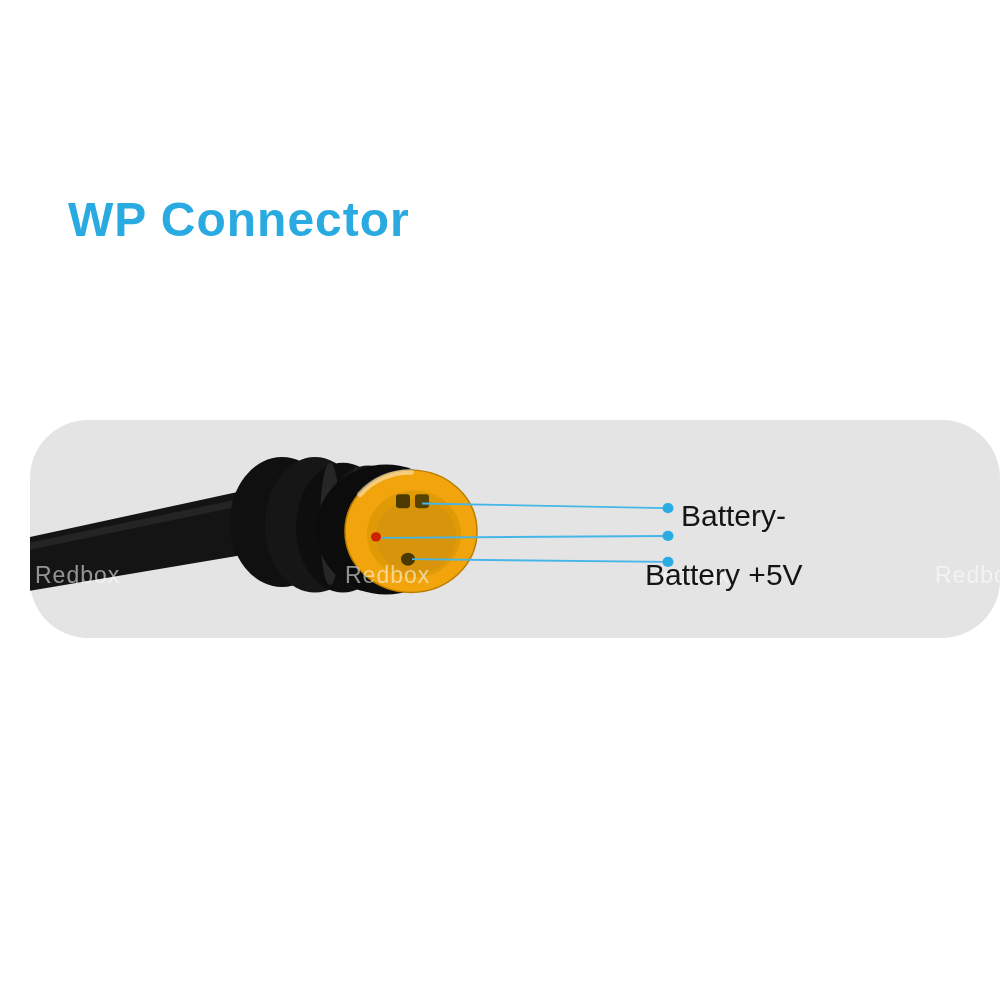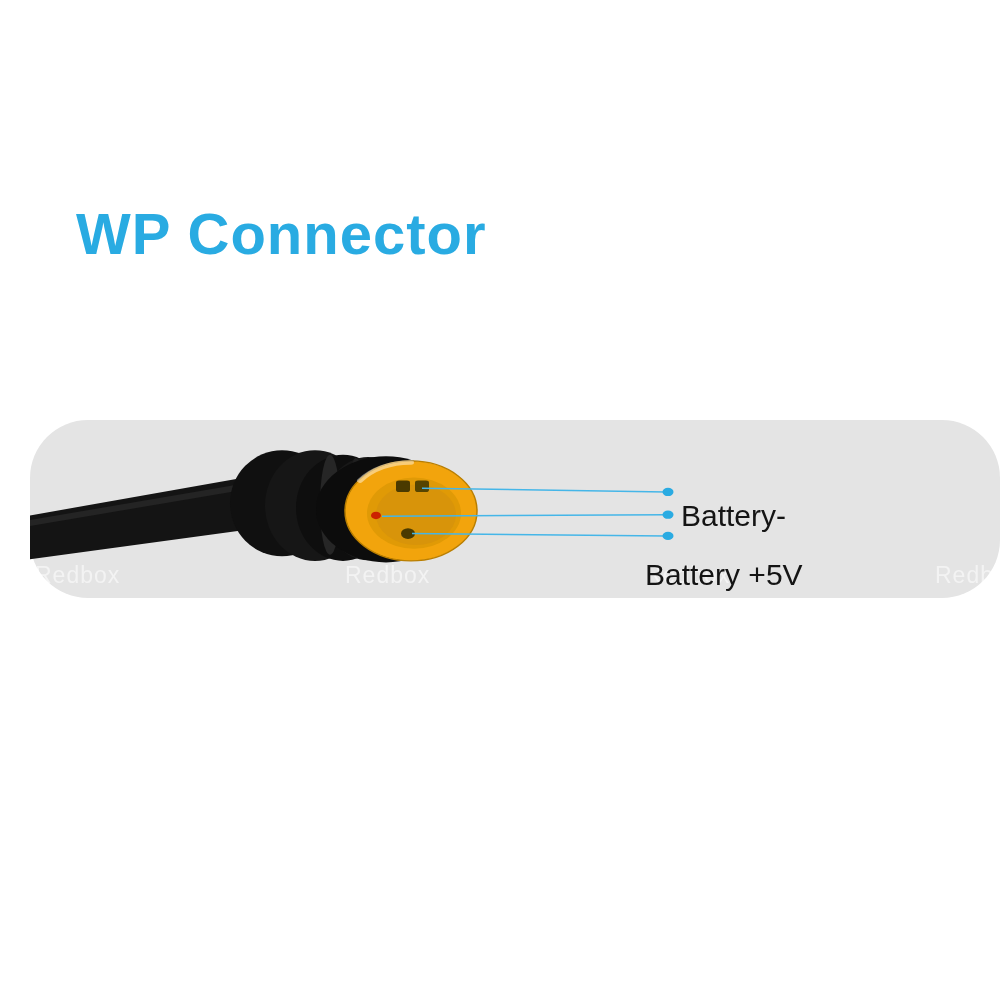--- a/index.html
+++ b/index.html
@@ -6,30 +6,30 @@
   .page{
     position:relative;
     width:1000px;height:1000px;
     background:#ffffff;
     overflow:hidden;
     font-family:"Liberation Sans", sans-serif;
   }
   .page-title{
     position:absolute;
     left:68px;top:192px;
-    margin:8px;
-    font-size:58px;
+    margin:0;
+    font-size:48px;
     font-weight:800;
     letter-spacing:1px;
     color:#29abe2;
   }
   .band{
     position:absolute;
     left:30px;right:0;
-    top:420px;height:178px;
+    top:420px;height:218px;
     background:#e4e4e4;
     border-radius:58px;
   }
   .band svg{display:block;width:100%;height:100%;}
   .callout-label{
     position:absolute;
     font-size:30px;
     font-weight:500;
     color:#141414;
     white-space:nowrap;

